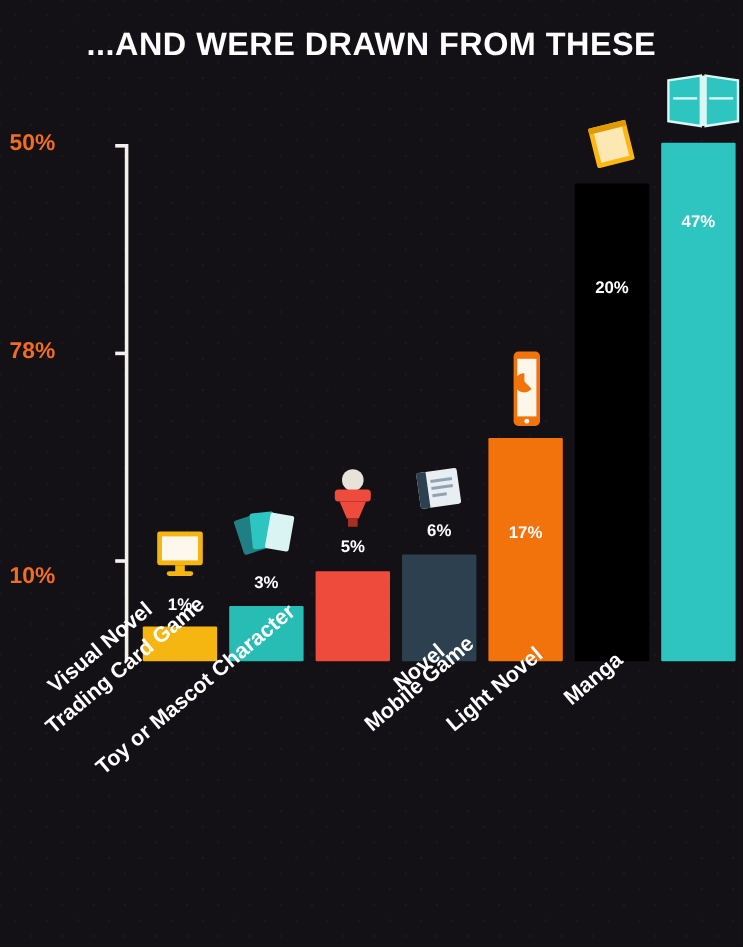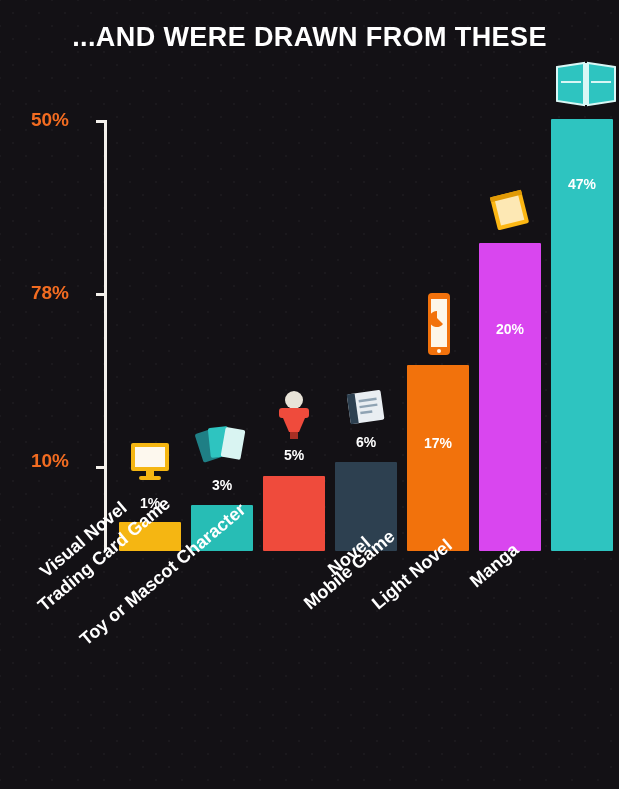--- a/index.html
+++ b/index.html
@@ -58,21 +58,21 @@
     position: absolute;
     left: 104px;
     top: 461px;
     width: 497px;
     height: 3px;
     background: #131115;
   }
   .ytick {
     position: absolute;
     width: 84px;
-    text-align: center;
+    text-align: left;
     color: #f26c21;
     font-weight: bold;
     font-size: 19px;
   }
   .ytick-mark {
     position: absolute;
     left: 96px;
     width: 10px;
     height: 3px;
     background: #f4f1ec;
@@ -136,21 +136,21 @@
 
   <div class="axis-y"></div>
   <div class="axis-x"></div>
 
   <div class="ytick" style="left:8px; top:19px;">50%</div>
   <div class="ytick-mark" style="top:30px;"></div>
 
   <div class="ytick" style="left:8px; top:192px;">78%</div>
   <div class="ytick-mark" style="top:203px;"></div>
 
-  <div class="ytick" style="left:8px; top:360px;">10%</div>
+  <div class="ytick" style="left:8px; top:380px;">10%</div>
   <div class="ytick-mark" style="top:376px;"></div>
 
   <div class="bars">
 
     <div class="bar" style="left:12px; width:62px; height:29px; background:#f5b612;">
       <div class="bar-value" style="top:-27px;">1%</div>
       <div class="bar-icon" style="top:-82px;">
         <svg width="46" height="44" viewBox="0 0 46 44">
           <rect x="4" y="3" width="38" height="28" rx="2" fill="#f5b612"></rect>
           <rect x="8" y="7" width="30" height="20" fill="#fdf8ee"></rect>
@@ -209,21 +209,21 @@
       <div class="bar-icon" style="top:-76px;">
         <svg width="40" height="72" viewBox="0 0 40 72">
           <rect x="10" y="4" width="22" height="62" rx="4" fill="#f2720c"></rect>
           <rect x="13" y="10" width="16" height="48" fill="#fdf6e9"></rect>
           <path d="M19 22 a8 8 0 1 0 6 13 l-6 -6 z" fill="#f2720c"></path>
           <circle cx="21" cy="62" r="2" fill="#fdf6e9"></circle>
         </svg>
       </div>
     </div>
 
-    <div class="bar" style="left:372px; width:62px; height:308px; background:#d946ef;">
+    <div class="bar" style="left:372px; width:62px; height:398px; background:#000000;">
       <div class="bar-value" style="top:78px;">20%</div>
       <div class="bar-icon" style="top:-58px;">
         <svg width="56" height="54" viewBox="0 0 56 54">
           <g transform="rotate(-14 28 27)">
             <rect x="12" y="8" width="32" height="34" rx="2" fill="#fcb713"></rect>
             <rect x="16" y="12" width="24" height="26" fill="#fde8b4"></rect>
             <rect x="12" y="8" width="32" height="5" fill="#e09a06"></rect>
           </g>
         </svg>
       </div>

